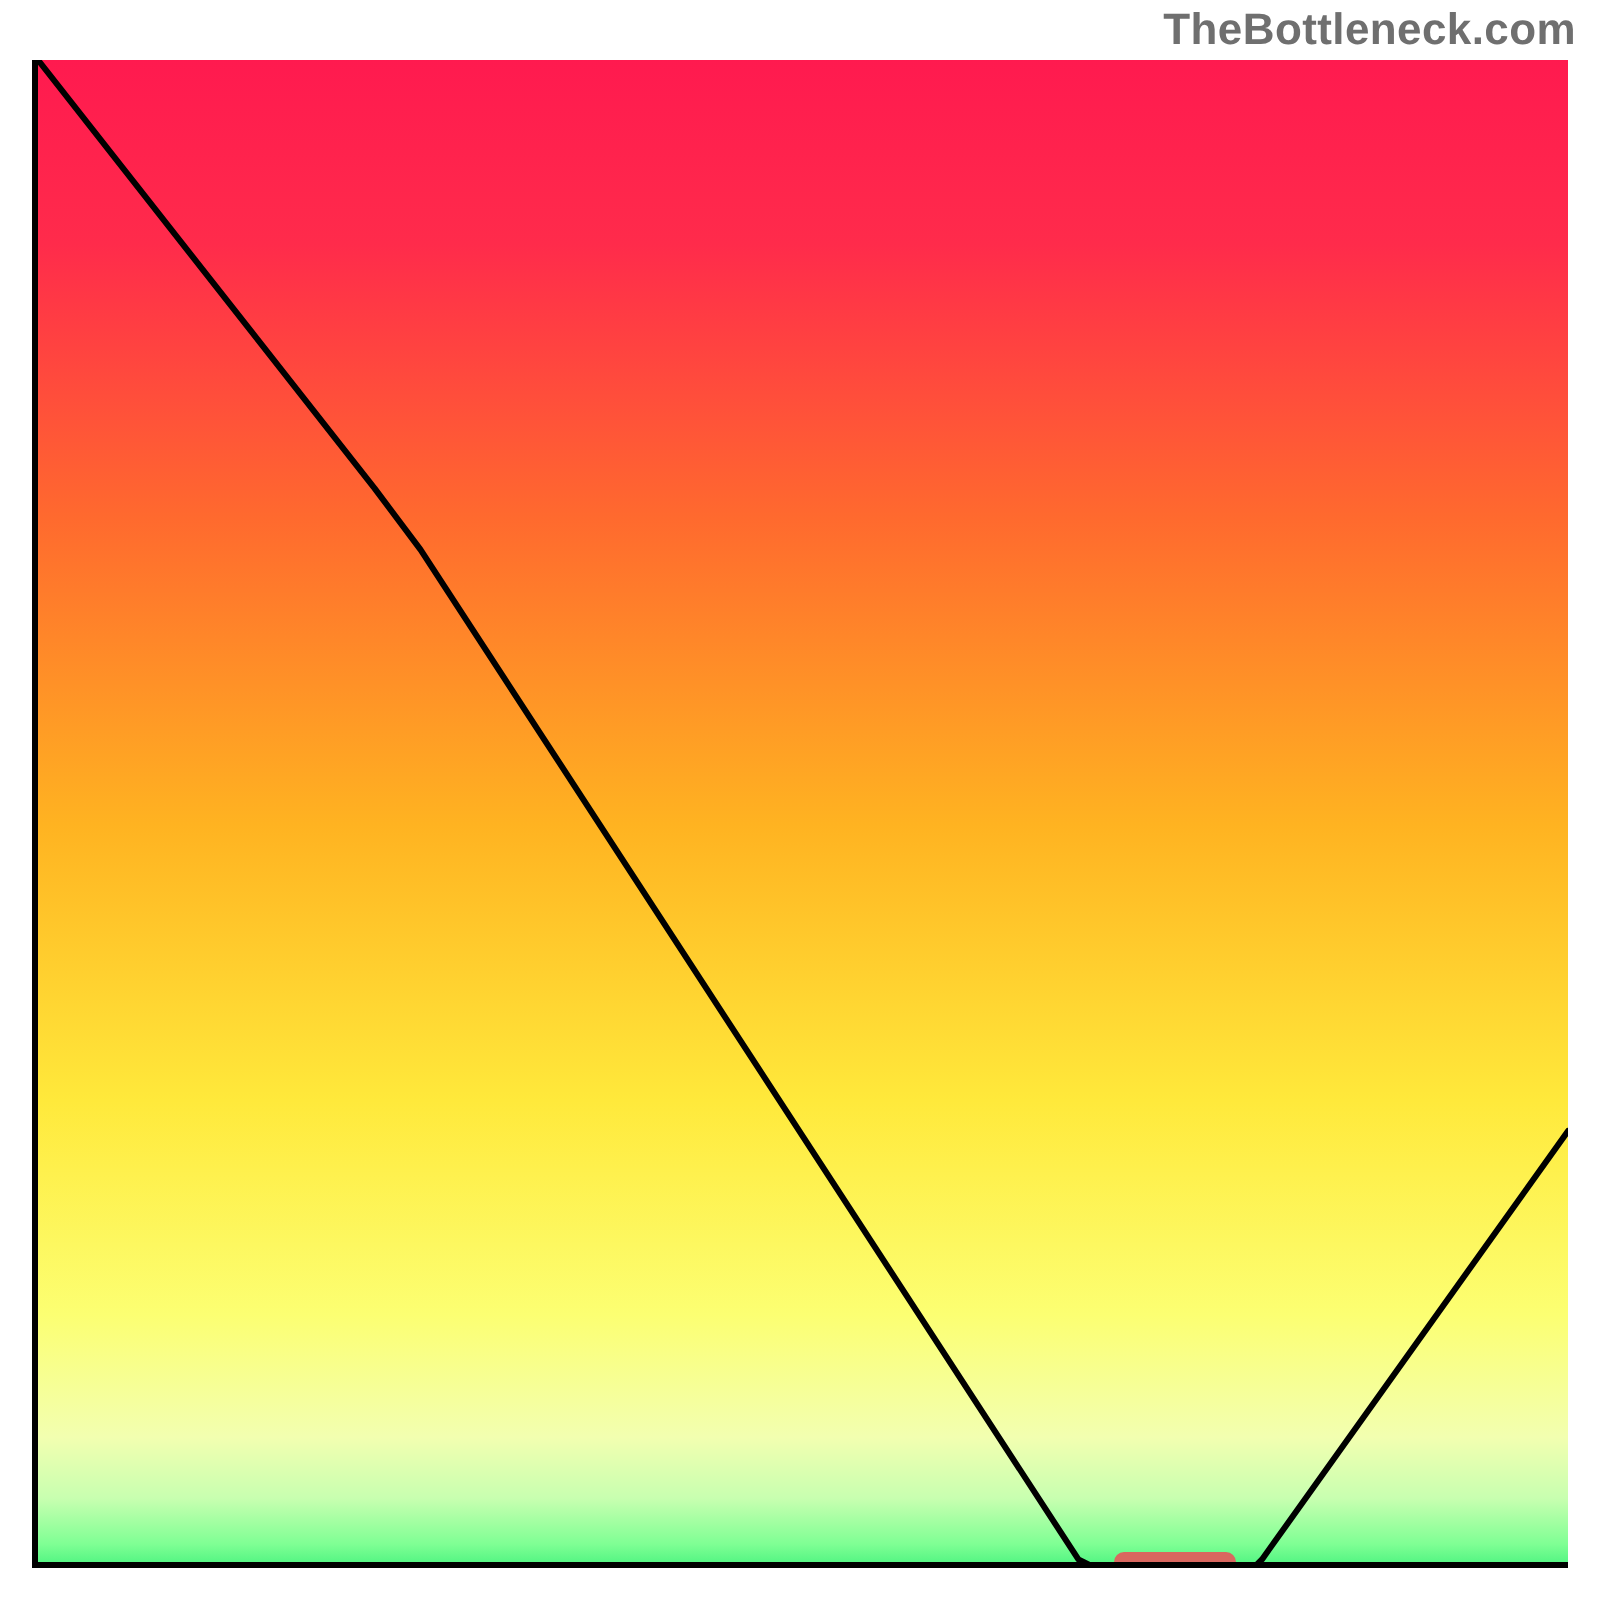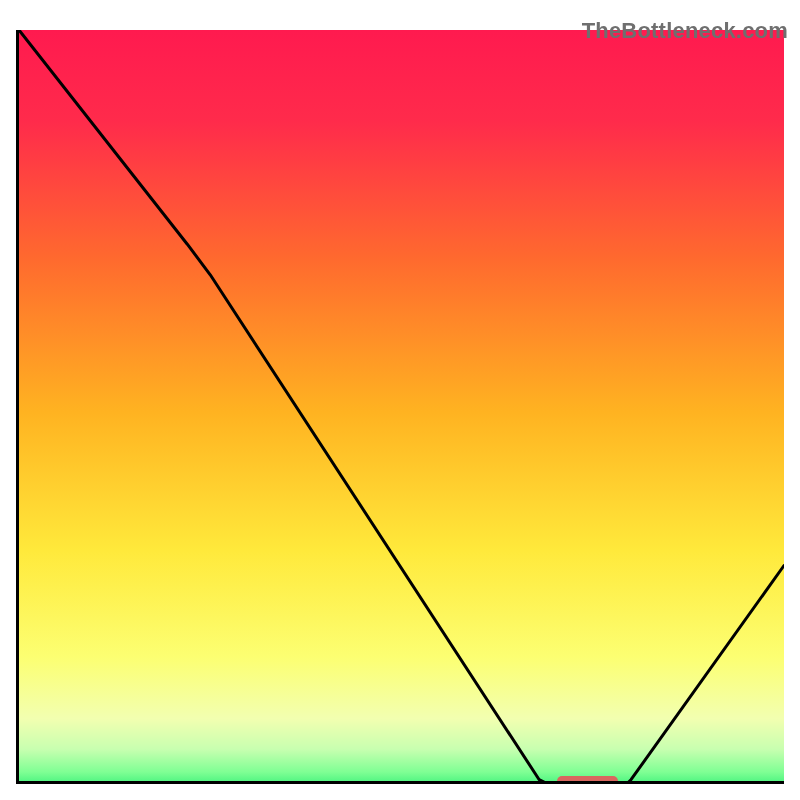--- a/index.html
+++ b/index.html
@@ -11,21 +11,21 @@
     font-family: Arial, Helvetica, sans-serif;
     overflow: hidden;
   }
   .stage {
     position: relative;
     width: 800px;
     height: 800px;
   }
   .watermark {
     position: absolute;
-    top: 18px;
+    top: 2px;
     right: 12px;
     font-size: 22px;
     font-weight: 600;
     color: #6f6f6f;
     letter-spacing: 0.2px;
     z-index: 10;
   }
   .frame {
     position: absolute;
     left: 16px;

